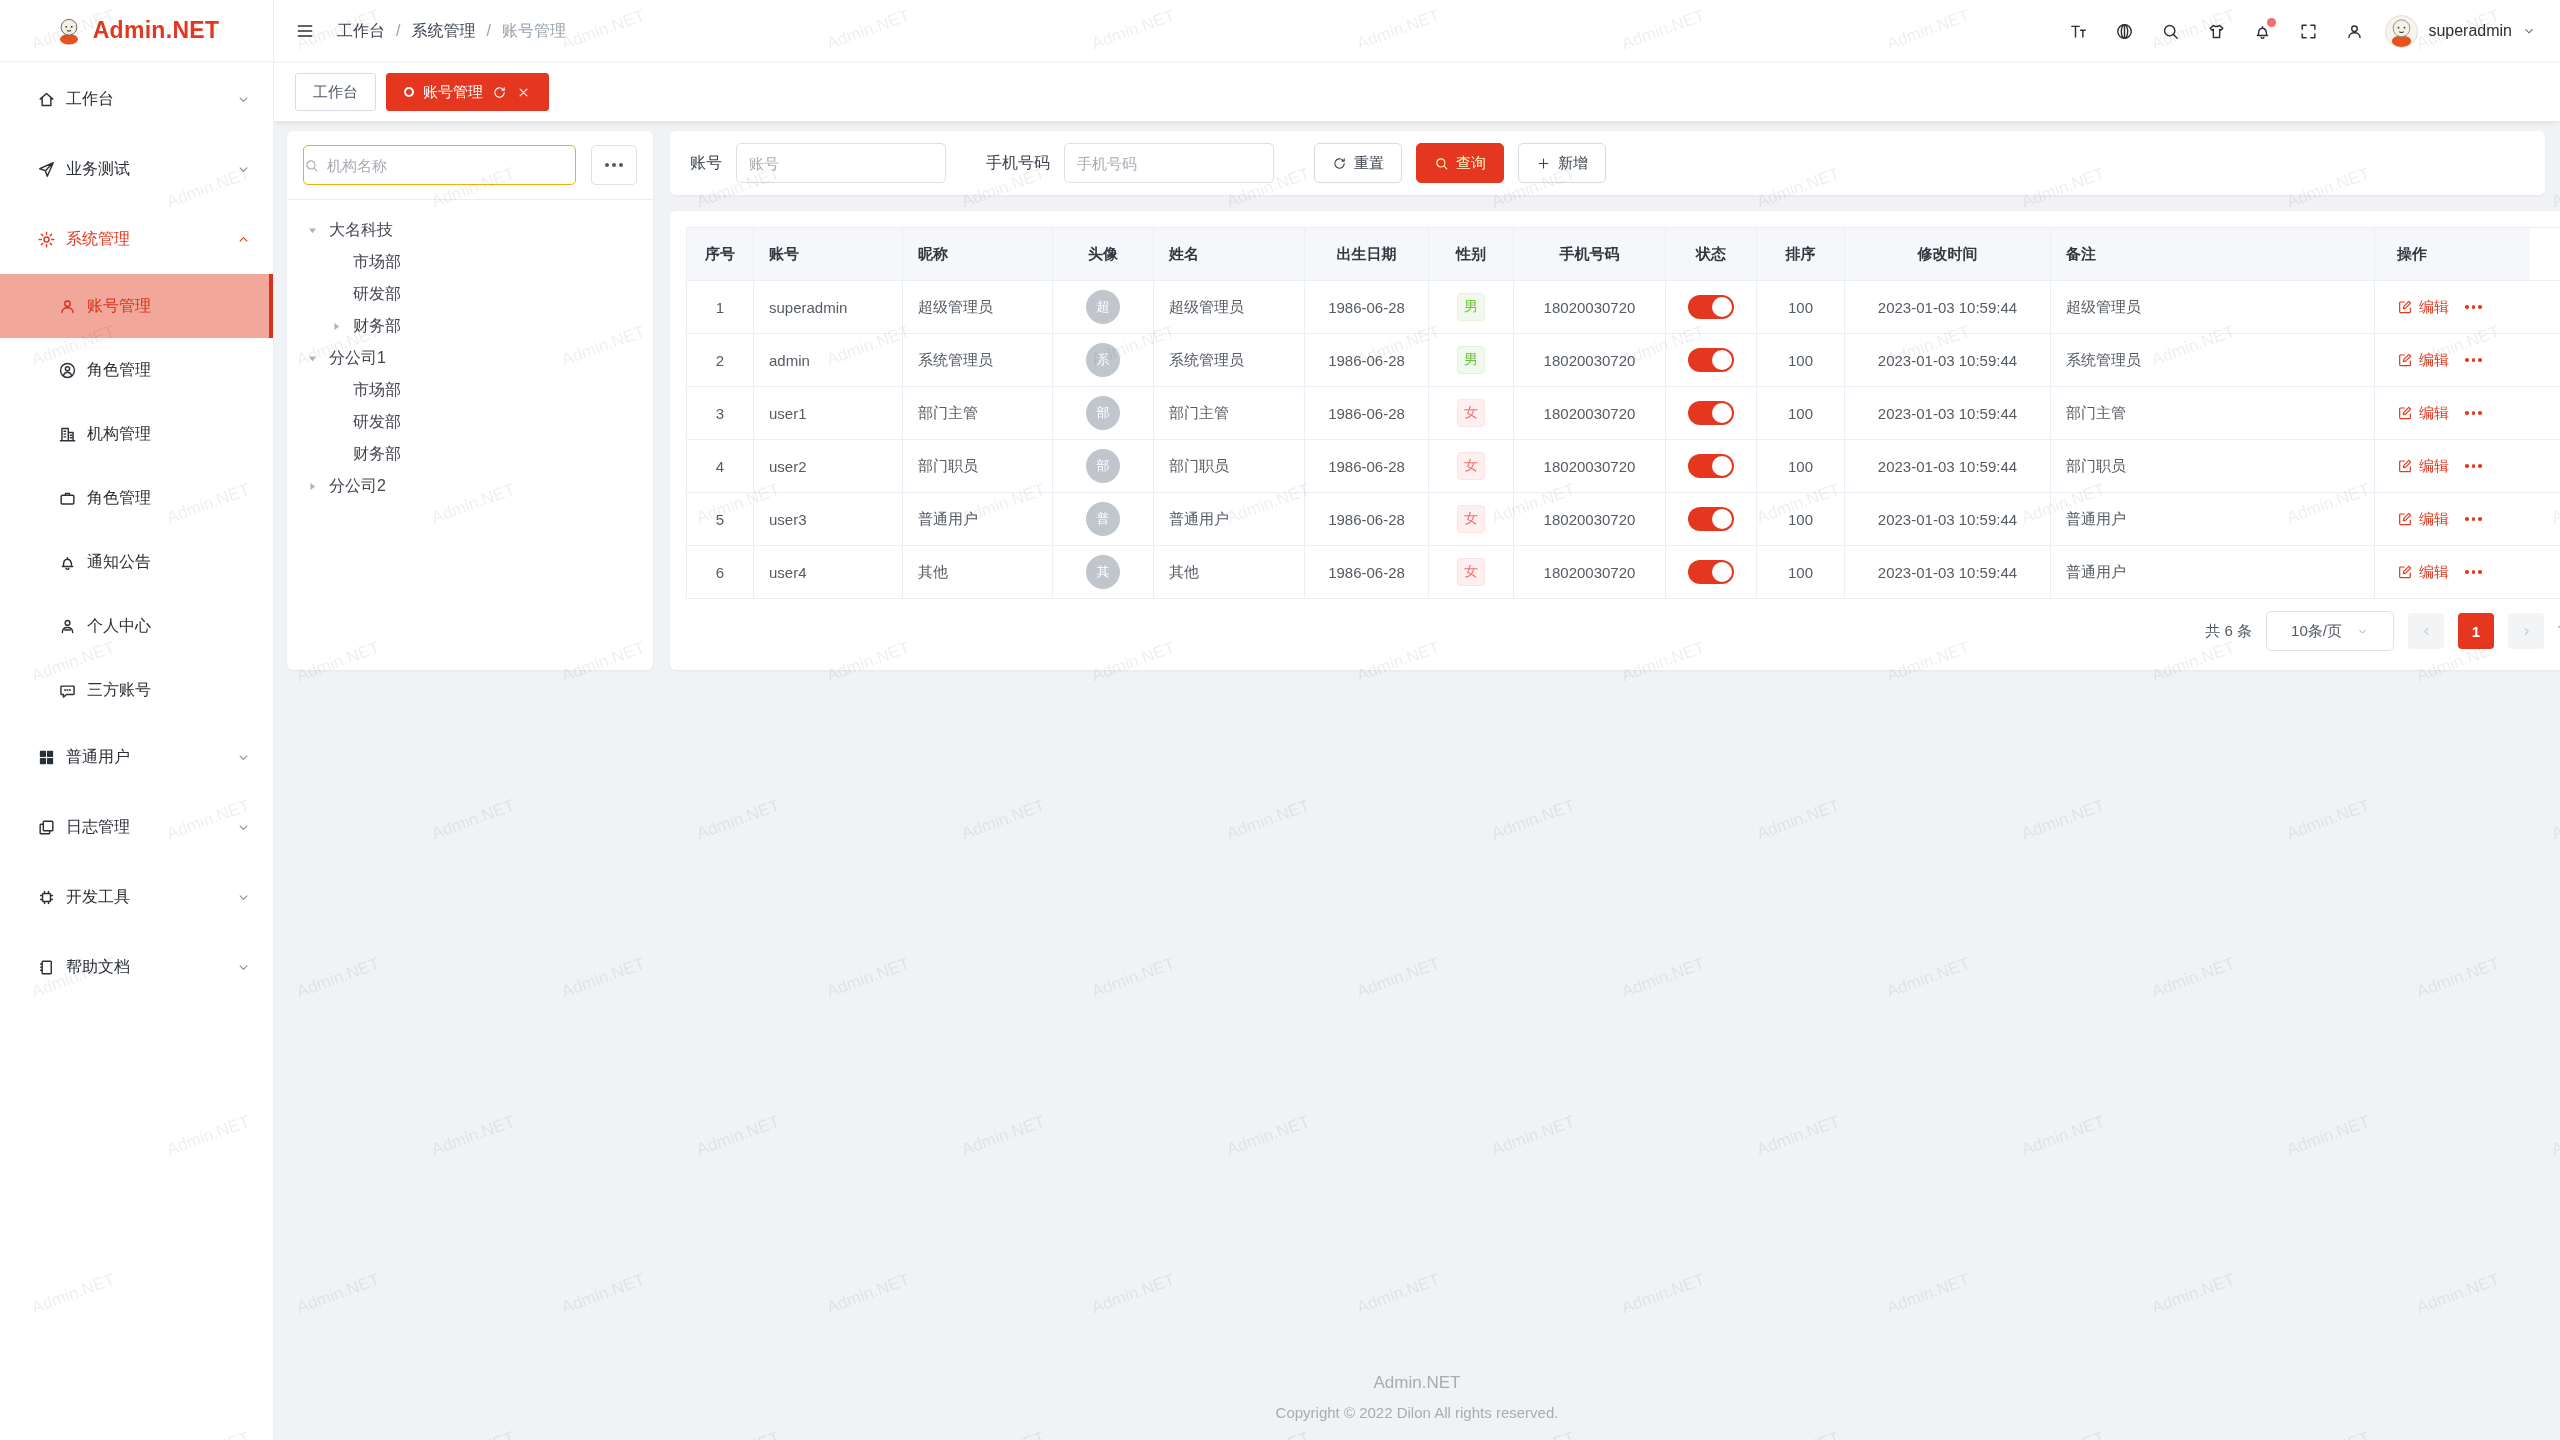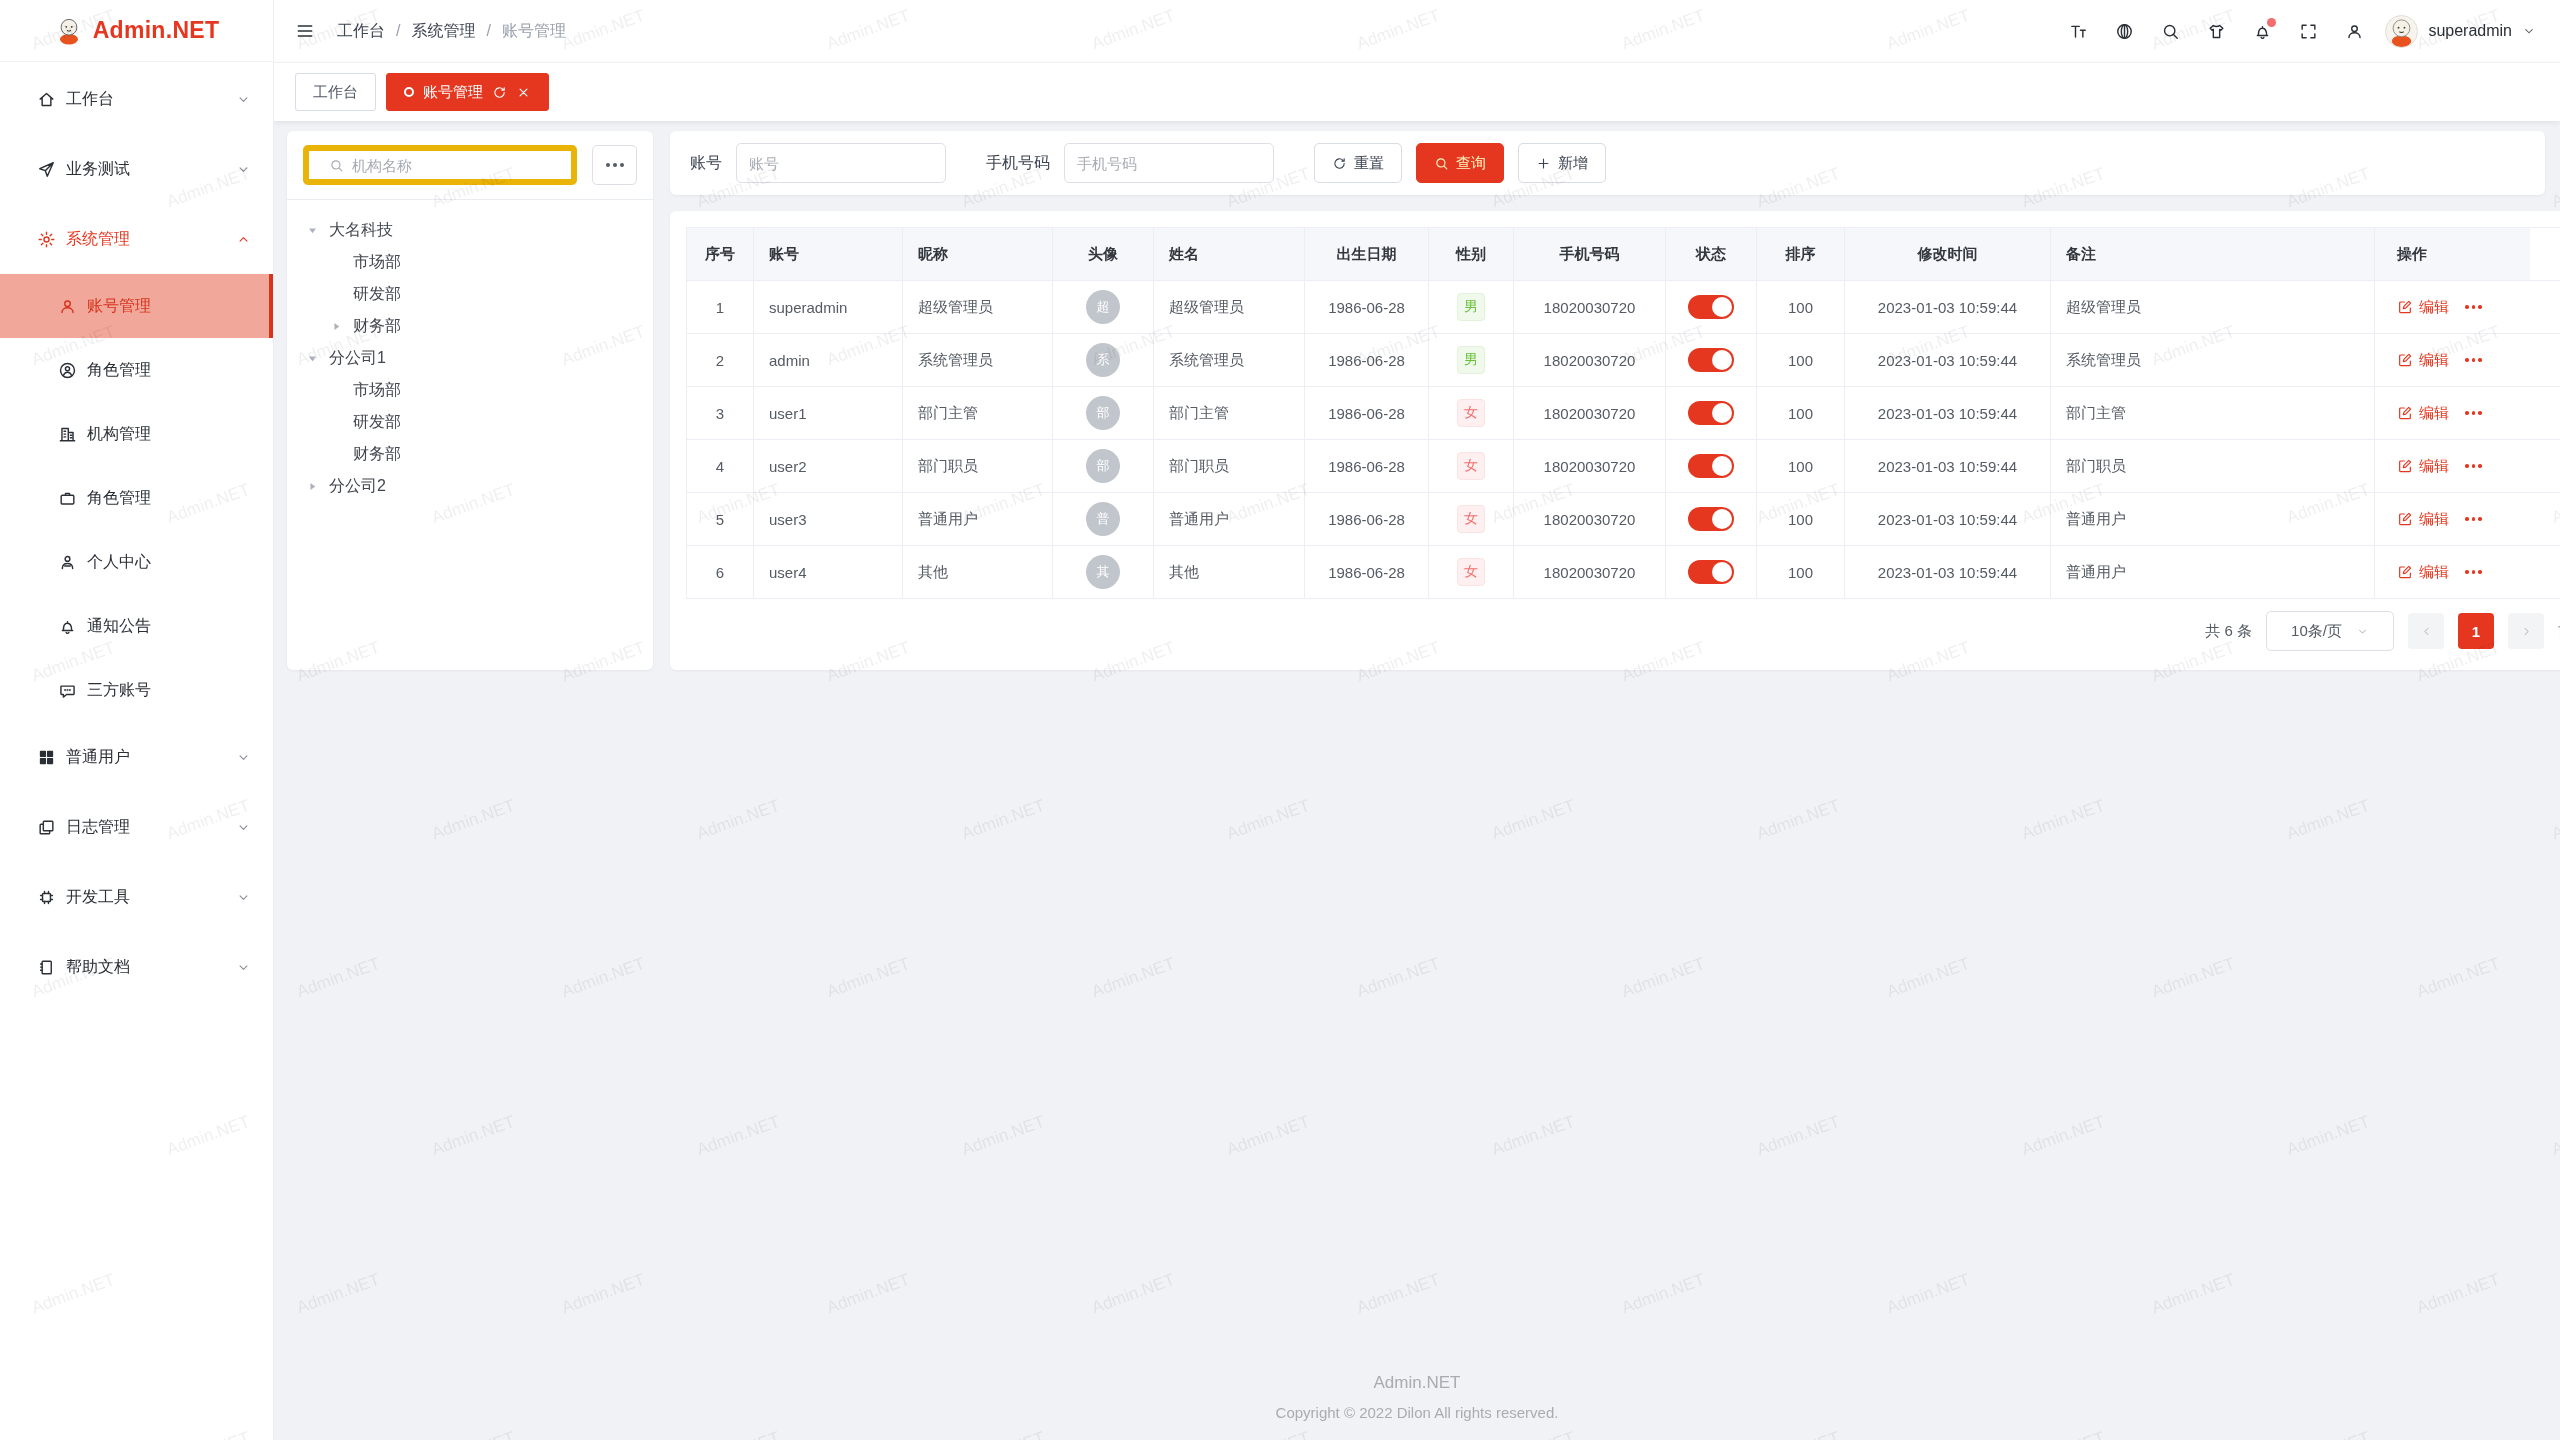--- a/index.html
+++ b/index.html
@@ -46,21 +46,21 @@
   .tab-dot{width:10px;height:10px;border:2.5px solid #fff;border-radius:50%;background:transparent}
   .tab-ico{width:15px;height:15px;cursor:pointer}
 
   
   .content{position:absolute;top:121px;left:0;right:0;bottom:0;background:#f0f2f5}
   .card{position:absolute;background:#fff;border-radius:6px;box-shadow:0 1px 3px rgba(0,0,0,.05)}
 
   
   .tree-card{left:13px;top:10px;width:366px;height:539px;padding:14px 16px}
   .tree-search-row{display:flex;gap:15px}
-  .search-box{flex:1;height:40px;border:6px solid #eab308;border-radius:5px;display:flex;align-items:center;padding:0 20px;gap:8px;color:#a8abb2;background:#fff}
+  .search-box{flex:1;height:40px;border:1px solid #eab308;border-radius:5px;display:flex;align-items:center;padding:0 0;gap:8px;color:#a8abb2;background:#fff}
   .search-box svg{width:15px;height:15px;flex:none}
   .search-box input{border:0;outline:0;flex:1;font-size:15px;min-width:0;color:#303133;background:transparent}
   input::placeholder{color:#a8abb2}
   .more-btn{width:46px;height:40px;border:1px solid #dcdfe6;border-radius:5px;display:flex;align-items:center;justify-content:center;gap:3px;cursor:pointer;background:#fff}
   .more-btn i{width:4px;height:4px;border-radius:50%;background:#555b63}
   .tree-divider{height:1px;background:#e9ecf1;margin:14px -16px 0}
   .tree-list{padding-top:14px}
   .tree-node{height:32px;display:flex;align-items:center;font-size:16px;color:#42464d;cursor:pointer}
   .tree-node .caret{width:22px;height:14px;display:flex;align-items:center;color:#aeb3bb;flex:none}
   .tree-node .caret svg{width:11px;height:11px}
@@ -182,30 +182,30 @@
     </div>
     <div class="sub-item">
       <svg class="svgi mi" viewBox="0 0 24 24">
           <rect x="4" y="8" width="16" height="11" rx="1.5"></rect>
           <path d="M9.5 8V5.5h5V8"></path>
         </svg>
       <span class="menu-label">角色管理</span>
     </div>
     <div class="sub-item">
       <svg class="svgi mi" viewBox="0 0 24 24">
+          <path d="M5.5 17h13M6.8 17c0-6.3 1.5-9.2 5.2-9.2s5.2 2.9 5.2 9.2M12 7.8V5.8M10.3 19.5a1.8 1.8 0 0 0 3.4 0"></path>
+        </svg>
+      <span class="menu-label">通知公告</span>
+    </div>
+    <div class="sub-item">
+      <svg class="svgi mi" viewBox="0 0 24 24">
           <circle cx="12" cy="7.5" r="3"></circle>
           <path d="M5.5 19.5c0-4 2.9-6.2 6.5-6.2s6.5 2.2 6.5 6.2M8.5 16.5h7"></path>
         </svg>
       <span class="menu-label">个人中心</span>
-    </div>
-    <div class="sub-item">
-      <svg class="svgi mi" viewBox="0 0 24 24">
-          <path d="M5.5 17h13M6.8 17c0-6.3 1.5-9.2 5.2-9.2s5.2 2.9 5.2 9.2M12 7.8V5.8M10.3 19.5a1.8 1.8 0 0 0 3.4 0"></path>
-        </svg>
-      <span class="menu-label">通知公告</span>
     </div>
     <div class="sub-item">
       <svg class="svgi mi" viewBox="0 0 24 24">
           <path d="M4.5 6.5h15a.8.8 0 0 1 .8.8v9a.8.8 0 0 1-.8.8h-8.7l-4 3.2v-3.2H4.5a.8.8 0 0 1-.8-.8v-9a.8.8 0 0 1 .8-.8z"></path>
           <circle cx="9" cy="11.5" r="0.4"></circle>
           <circle cx="12" cy="11.5" r="0.4"></circle>
           <circle cx="15" cy="11.5" r="0.4"></circle>
         </svg>
       <span class="menu-label">三方账号</span>
     </div>

